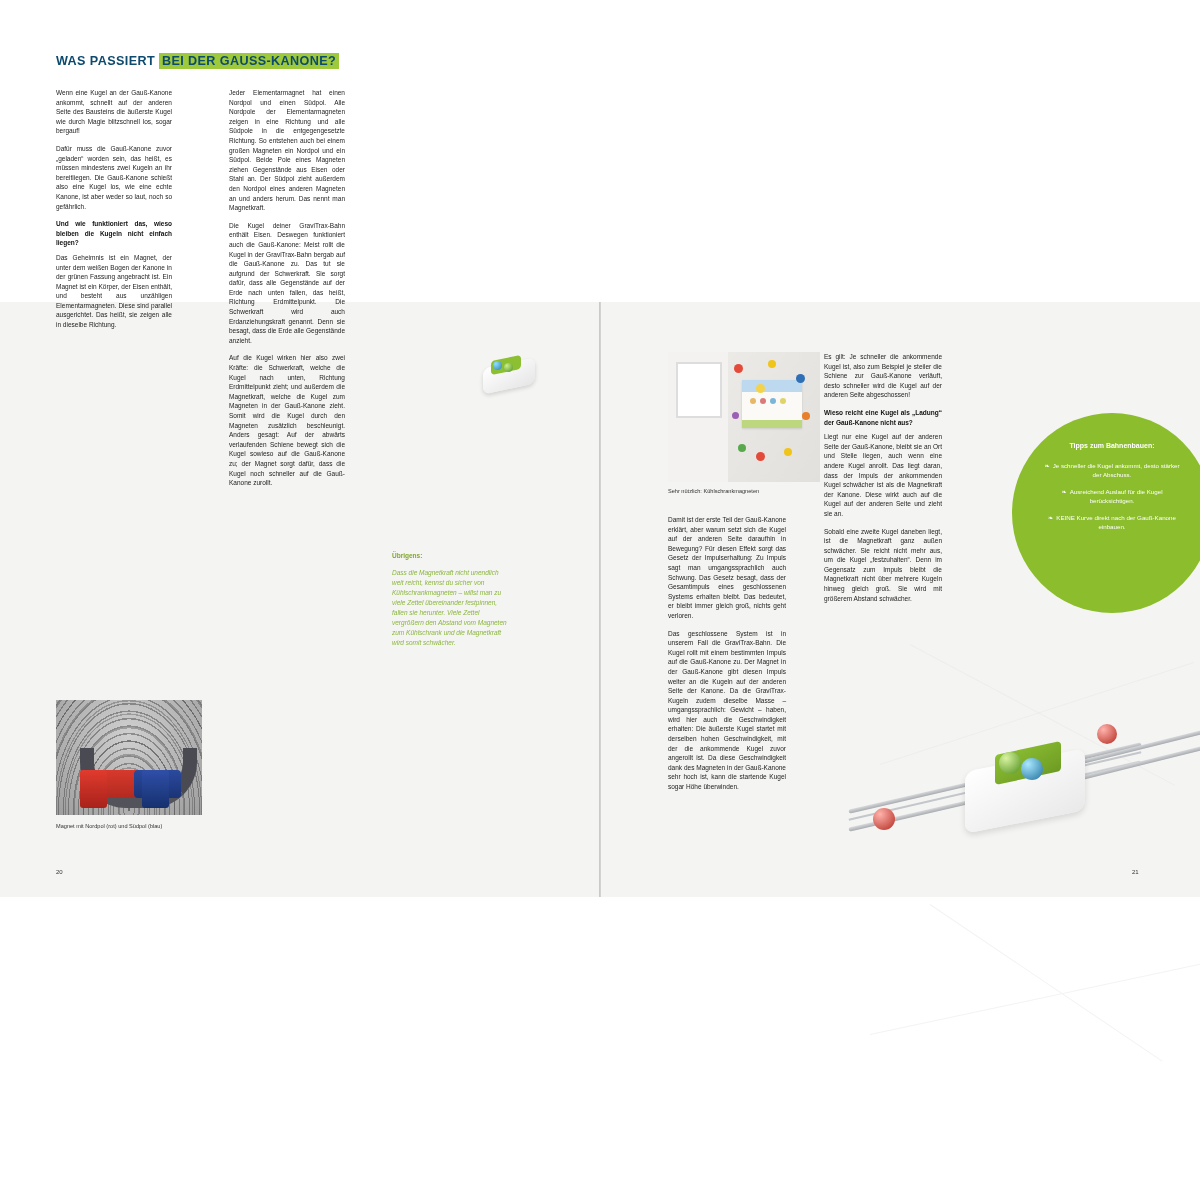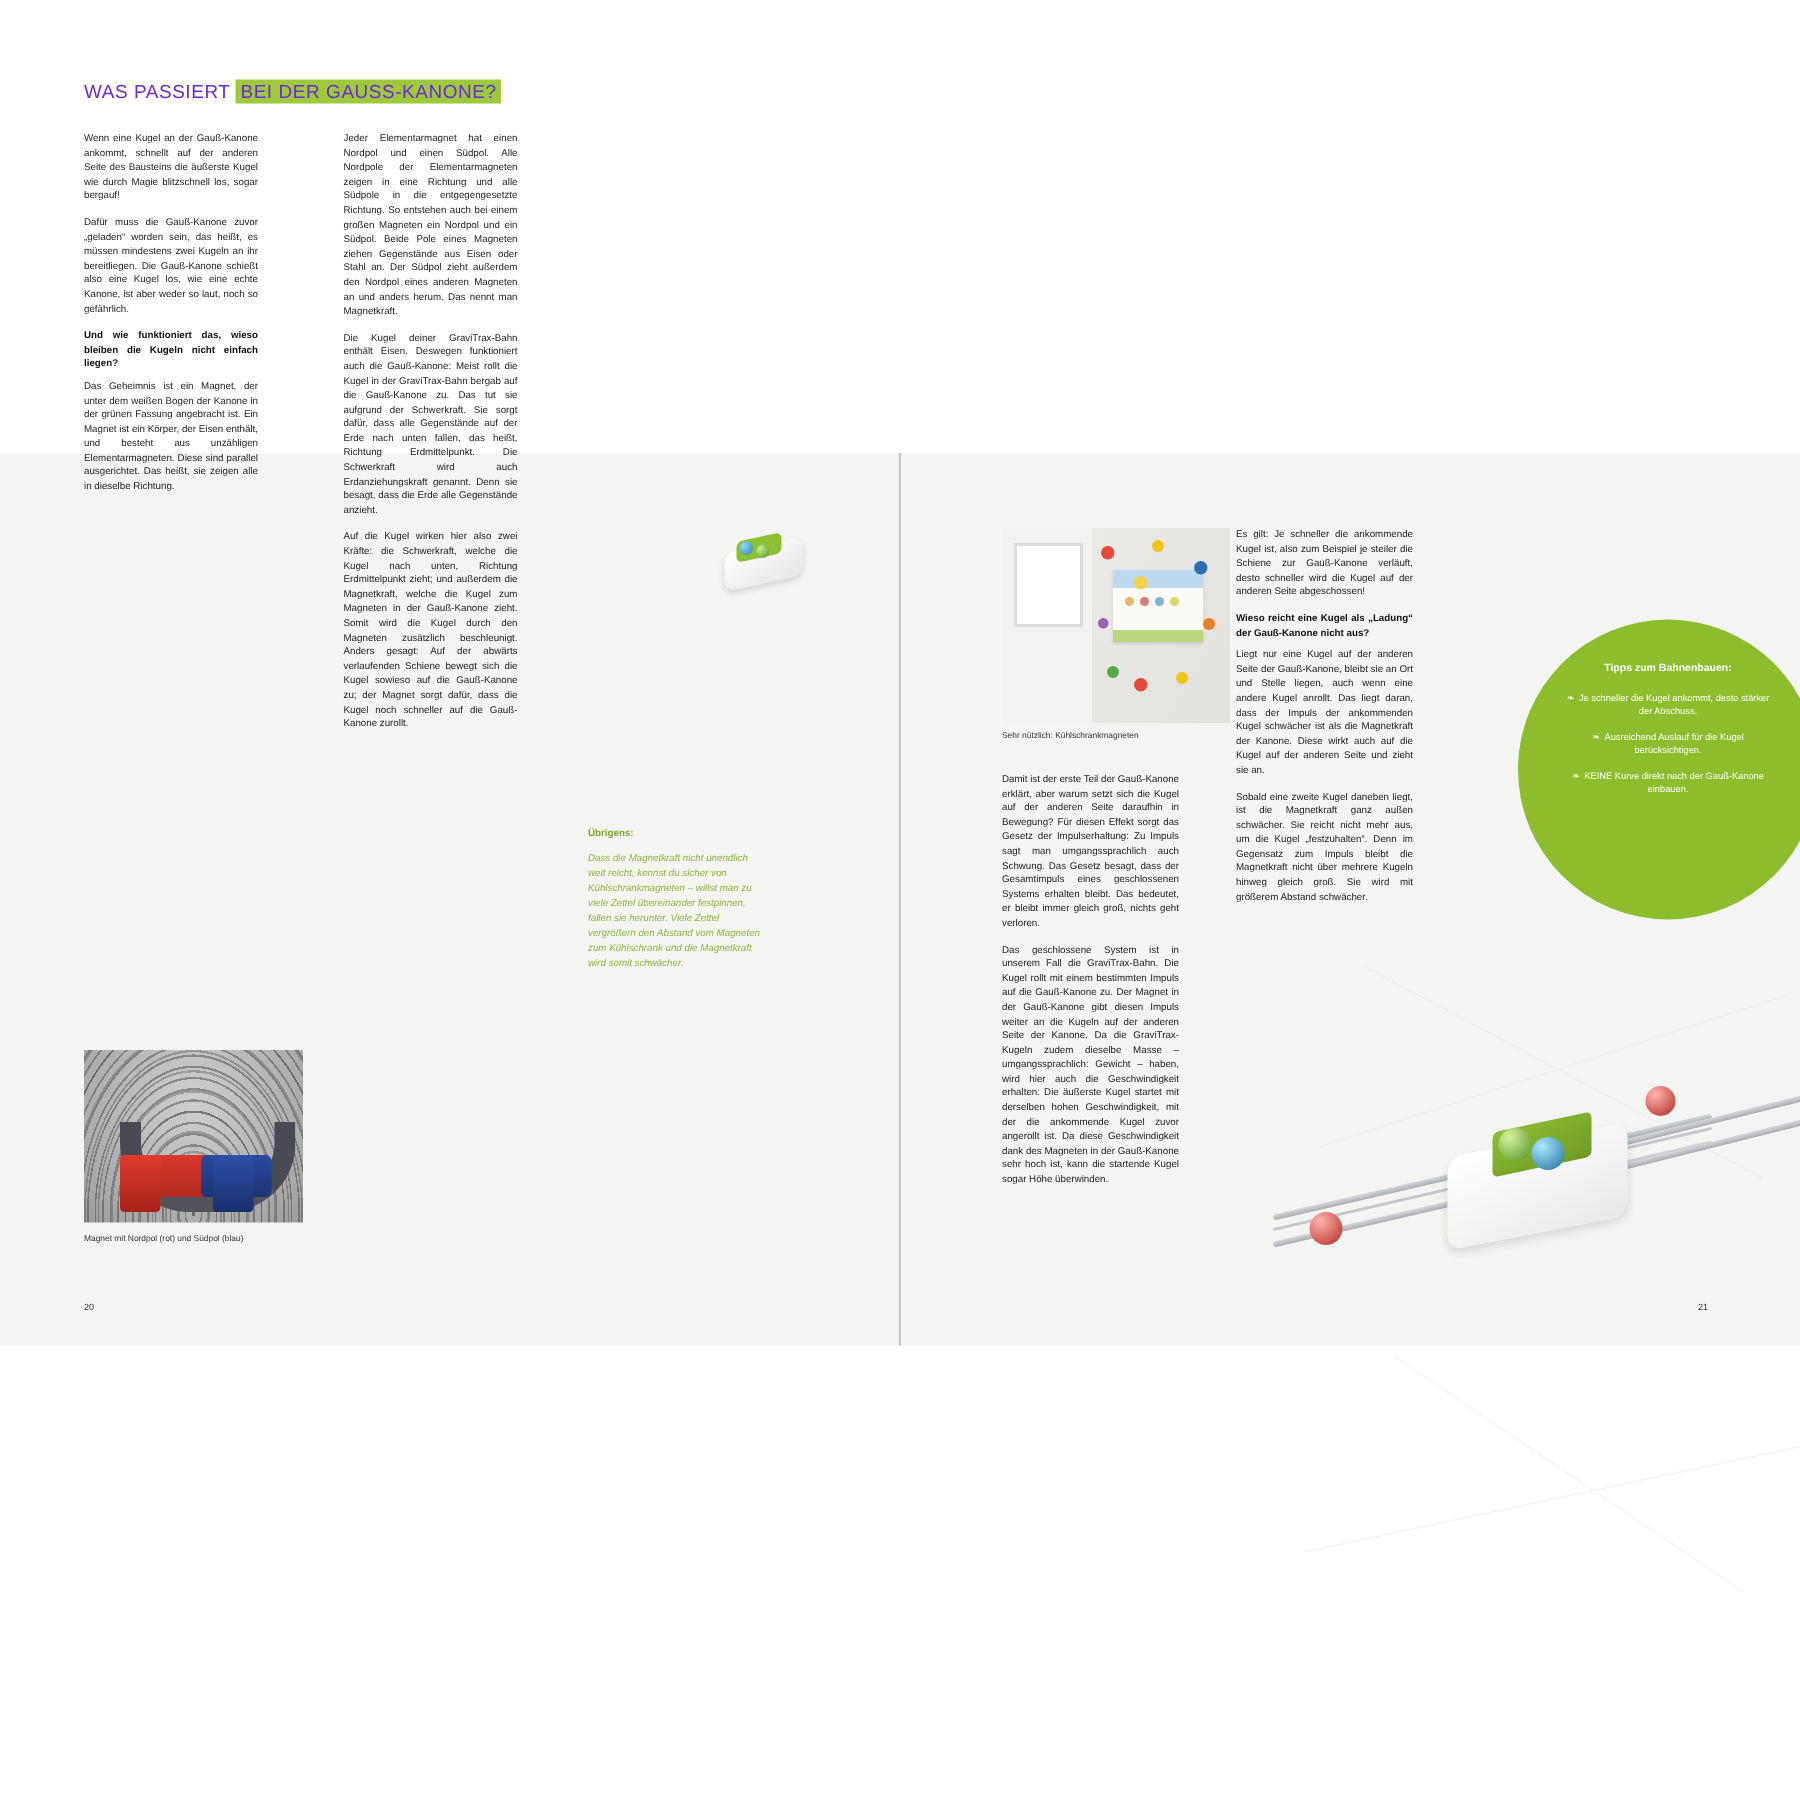--- a/index.html
+++ b/index.html
@@ -12,21 +12,21 @@
   }
   .page{position:relative;height:100%;box-sizing:border-box;}
   .page-left{width:600px;background:#f4f4f2;}
   .page-right{width:600px;background:#f4f4f2;}
   .gutter{position:absolute;left:599px;top:0;width:2px;height:595px;
     background:linear-gradient(to right,#d8d8d5,#bdbdba,#e8e8e6);}
 
   
   .headline{
     position:absolute;left:56px;top:54px;width:330px;
-    font-size:12.6px;font-weight:normal;letter-spacing:.4px;color:#6d28d9;
+    font-size:12.6px;font-weight:bold;letter-spacing:.4px;color:#0c4a6e;
   }
   .headline .hl-hi{background:#9ec93a;padding:1px 3px;}
 
   
   .col{position:absolute;font-size:6.5px;line-height:9.6px;color:#222;text-align:justify;}
   .col p{margin:0 0 8px 0;}
   .col h4{margin:0 0 5px 0;font-size:6.5px;line-height:9.6px;font-weight:bold;color:#111;}
 
   
   .lcol1{left:56px;top:88px;width:116px;}

